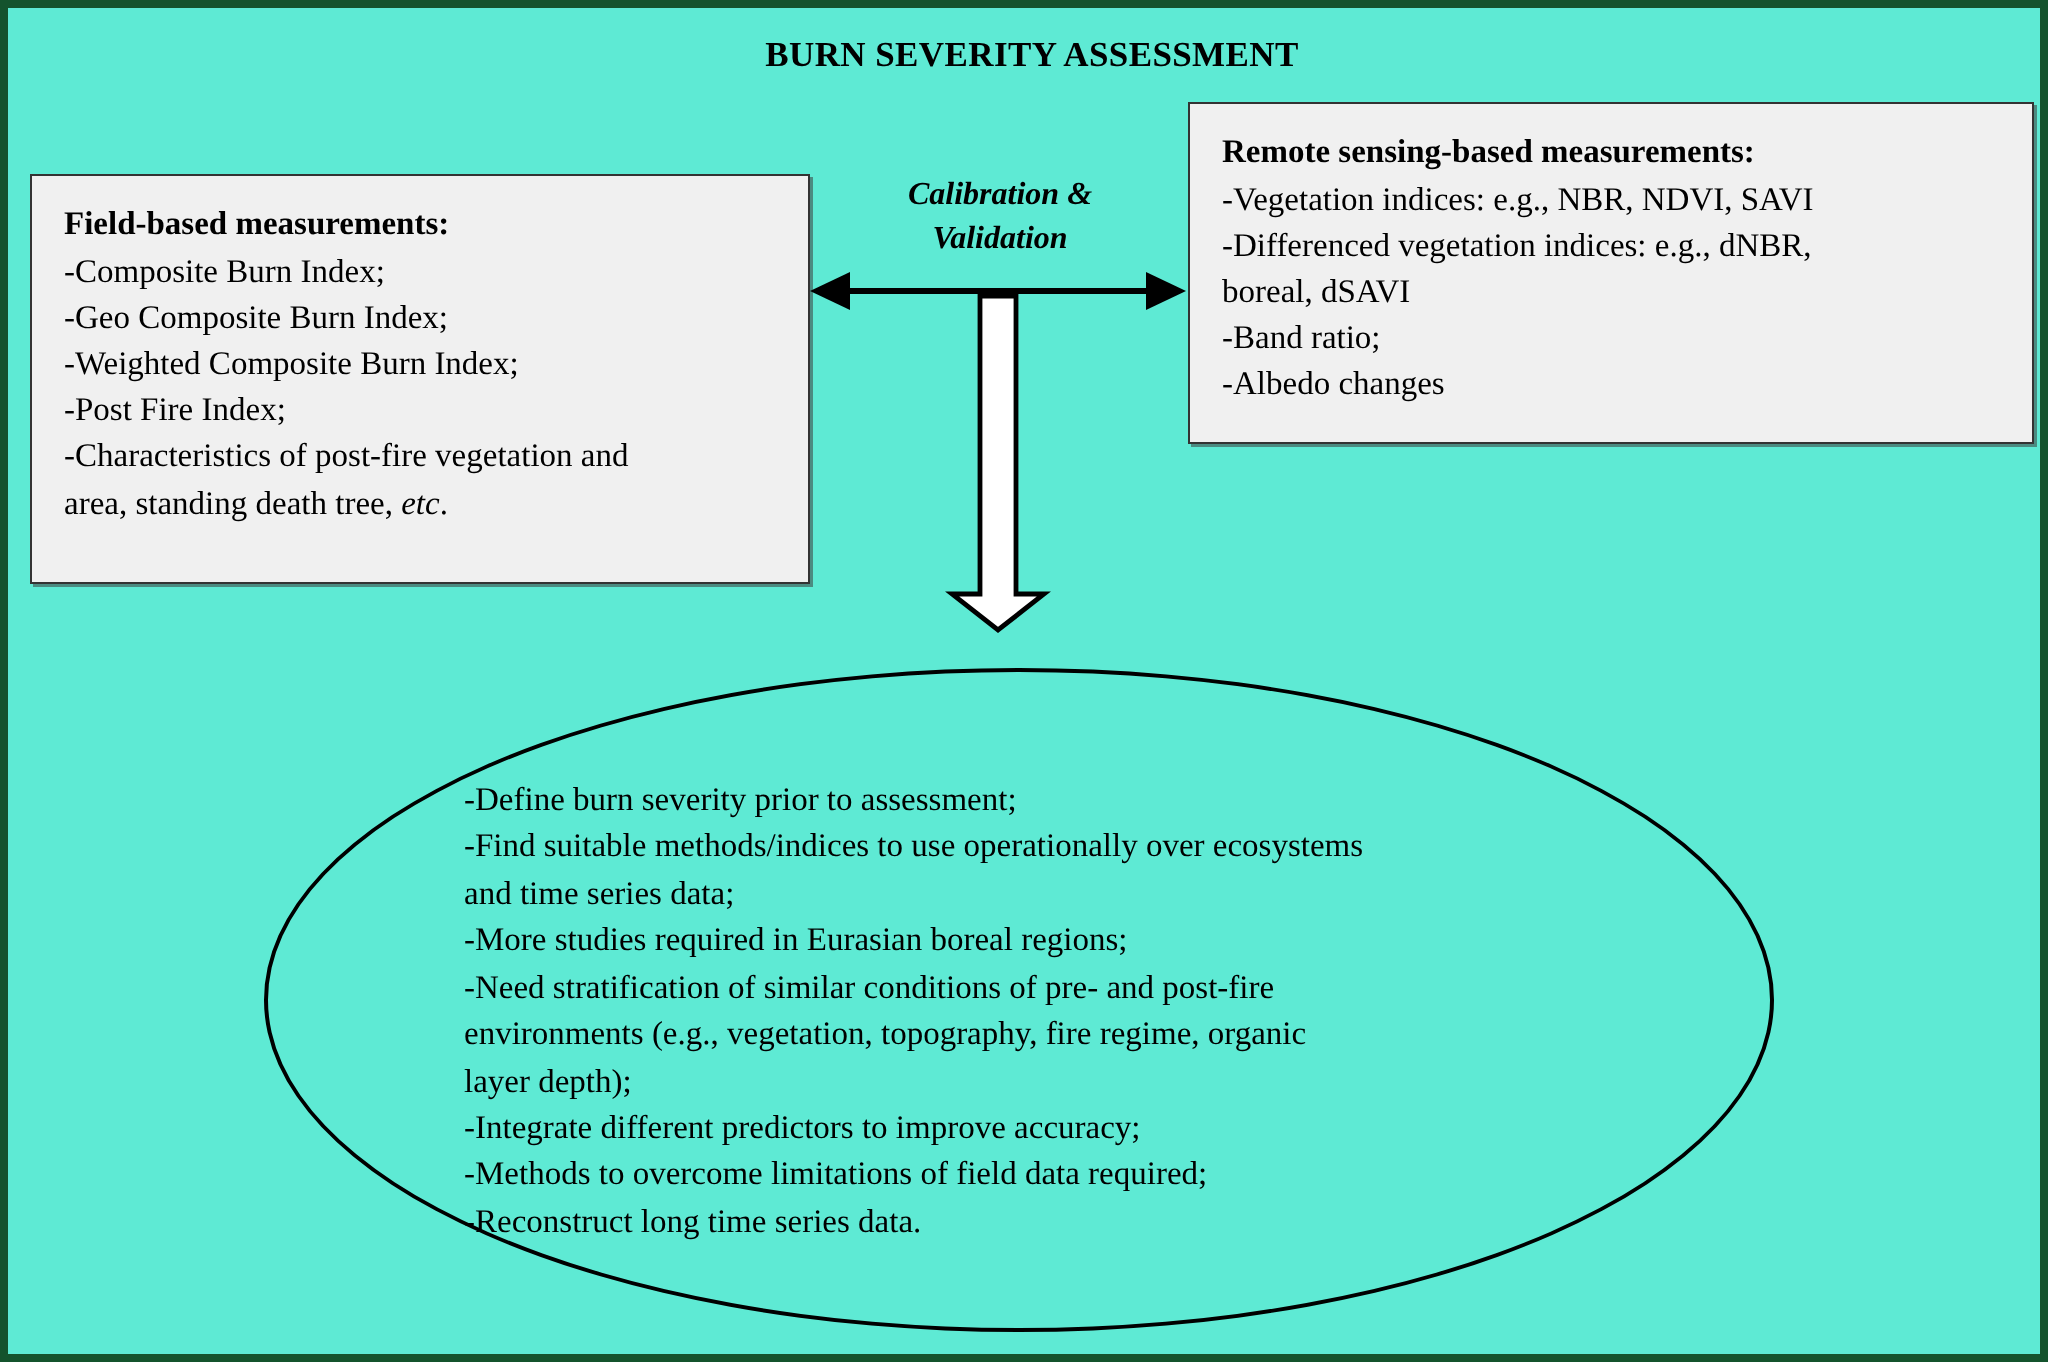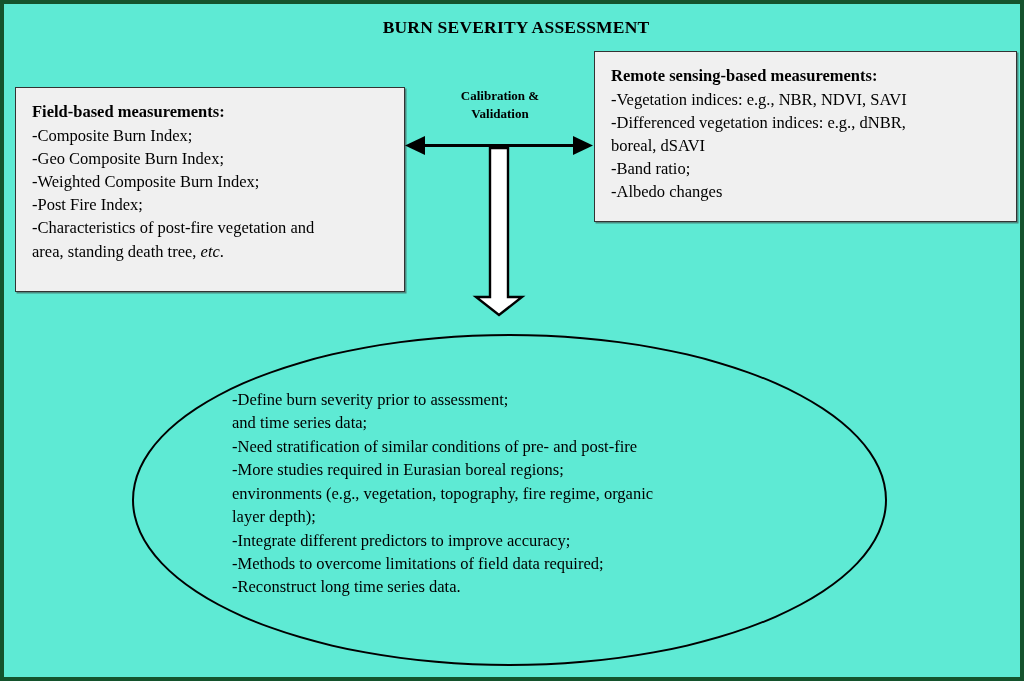--- a/index.html
+++ b/index.html
@@ -70,22 +70,23 @@
   .box-line .it { font-style: italic; }
 
   
   #calval-label {
     position: absolute;
     left: 403px;
     top: 83px;
     width: 186px;
     text-align: center;
     font-weight: bold;
-    font-size: 13px;
+    font-size: 16px;
     line-height: 1.35;
+    font-style: italic;
   }
 
   
   #arrows {
     position: absolute;
     left: 0;
     top: 0;
     width: 1024px;
     height: 681px;
     pointer-events: none;
@@ -154,23 +155,24 @@
     </g>
 
     <g>
       <polygon points="486,144 504,144 504,293 518,293 495,311 472,293 486,293" fill="#ffffff" stroke="#000000" stroke-width="2.4" stroke-linejoin="miter"></polygon>
     </g>
   </svg>
 
   <div id="ellipse-shape"></div>
   <div id="ellipse-text">
     <div class="box-line">-Define burn severity prior to assessment;</div>
+    <div class="box-line">-Find suitable methods/indices to use operationally over ecosystems</div>
     <div class="box-line">and time series data;</div>
+    <div class="box-line">-More studies required in Eurasian boreal regions;</div>
     <div class="box-line">-Need stratification of similar conditions of pre- and post-fire</div>
-    <div class="box-line">-More studies required in Eurasian boreal regions;</div>
     <div class="box-line">environments (e.g., vegetation, topography, fire regime, organic</div>
     <div class="box-line">layer depth);</div>
     <div class="box-line">-Integrate different predictors to improve accuracy;</div>
     <div class="box-line">-Methods to overcome limitations of field data required;</div>
     <div class="box-line">-Reconstruct long time series data.</div>
   </div>
 
 </div>
 
 </body></html>

